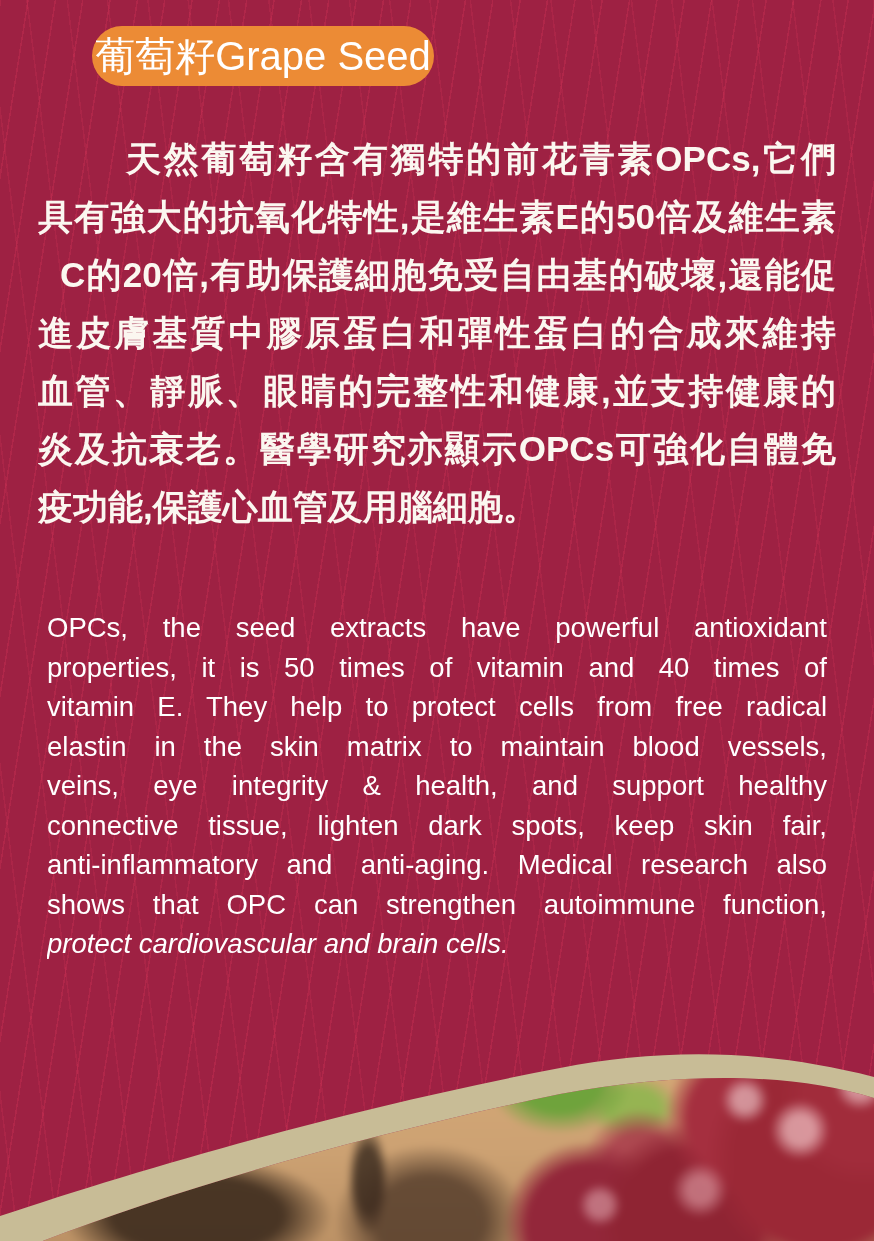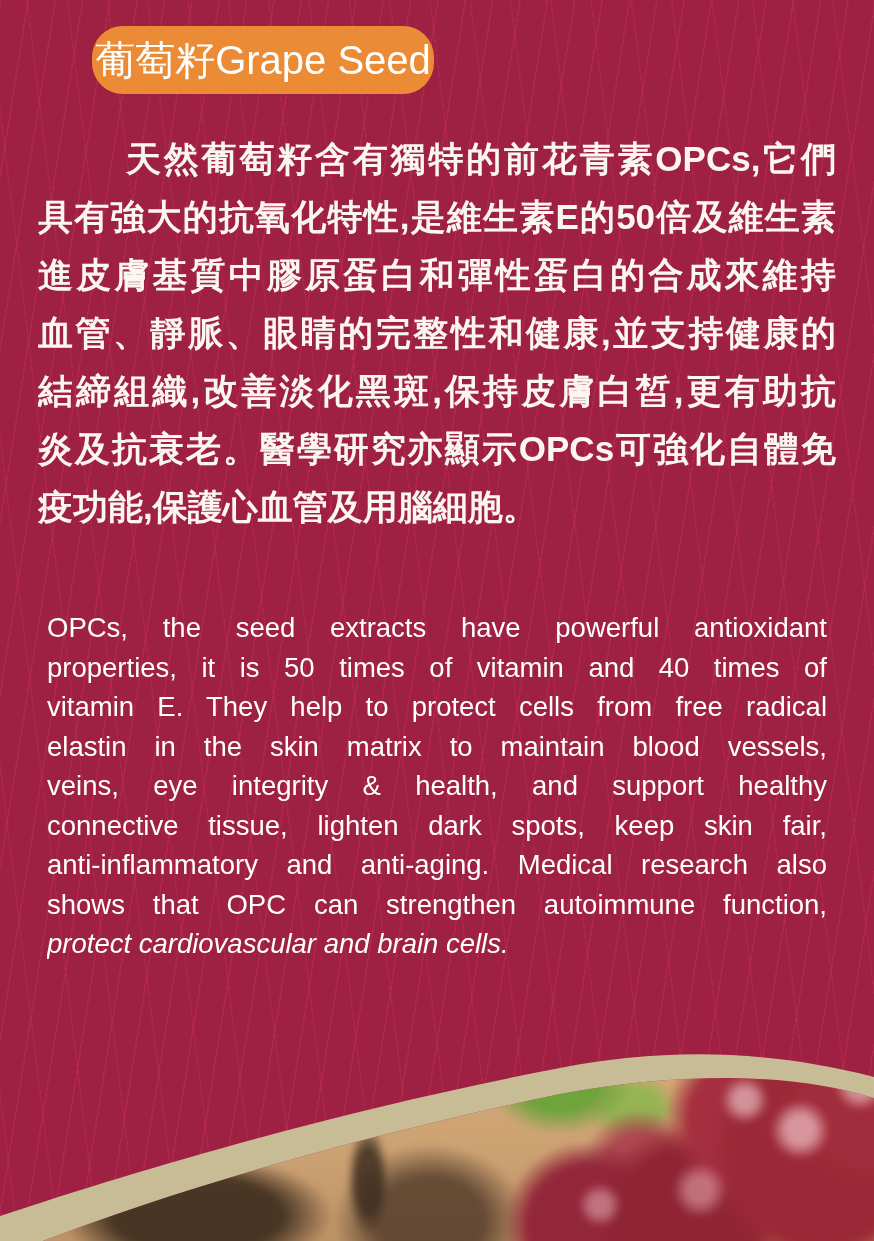--- a/index.html
+++ b/index.html
@@ -10,21 +10,21 @@
     font-family:"Liberation Sans","DejaVu Sans",sans-serif;
     background:
       repeating-linear-gradient(99deg,  rgba(216,52,88,0.30) 0 1.5px, rgba(0,0,0,0) 1.5px 27px),
       repeating-linear-gradient(263deg, rgba(216,52,88,0.22) 0 1.5px, rgba(0,0,0,0) 1.5px 40px),
       var(--background-maroon, #9e2143);
   }
 
   
   .badge{
     position:absolute;left:92px;top:26px;
-    width:342px;height:68px;
+    width:342px;height:60px;
     background:var(--badge-orange,#ec8b35);
     border-radius:31px;
     display:flex;align-items:center;justify-content:center;
   }
   .badge span{
     color:#fff;font-size:40px;line-height:1;white-space:nowrap;
     letter-spacing:0;
   }
 
   
@@ -99,23 +99,23 @@
 
 <div class="poster">
 
   <div class="badge">
     <span>葡萄籽Grape Seed</span>
   </div>
 
   <div class="zh">
     <div class="zh-line first">天然葡萄籽含有獨特的前花青素OPCs,它們</div>
     <div class="zh-line">具有強大的抗氧化特性,是維生素E的50倍及維生素</div>
+    <div class="zh-line hang">C的20倍,有助保護細胞免受自由基的破壞,還能促</div>
     <div class="zh-line">進皮膚基質中膠原蛋白和彈性蛋白的合成來維持</div>
     <div class="zh-line">血管、靜脈、眼睛的完整性和健康,並支持健康的</div>
-    <div class="zh-line">結締組織,改善淡化黑斑,保持皮膚白皙,更有助抗</div>
     <div class="zh-line">炎及抗衰老。醫學研究亦顯示OPCs可強化自體免</div>
     <div class="zh-line last">疫功能,保護心血管及用腦細胞。</div>
   </div>
 
   <div class="en">
     <div class="en-line">OPCs, the seed extracts have powerful antioxidant</div>
     <div class="en-line">properties, it is 50 times of vitamin and 40 times of</div>
     <div class="en-line">vitamin E. They help to protect cells from free radical</div>
     <div class="en-line">elastin in the skin matrix to maintain blood vessels,</div>
     <div class="en-line">veins, eye integrity &amp; health, and support healthy</div>

